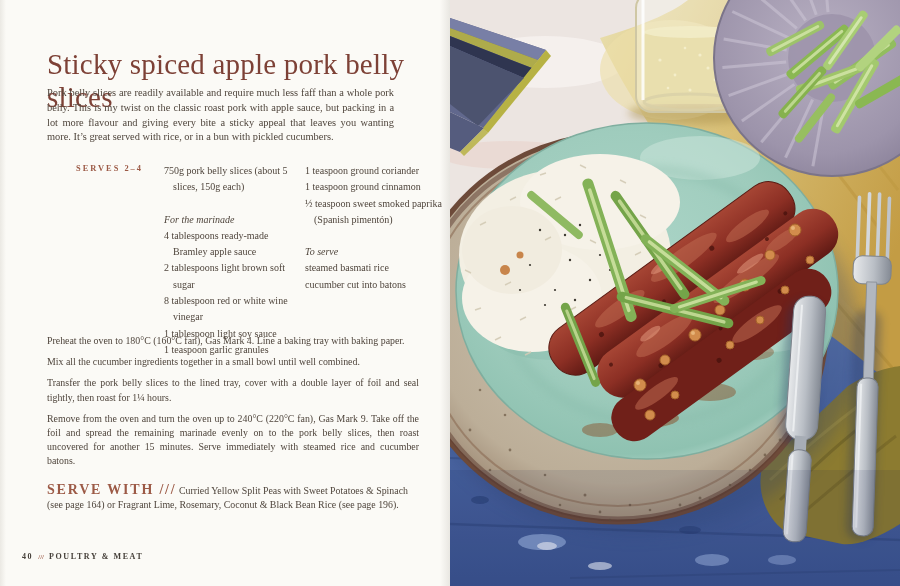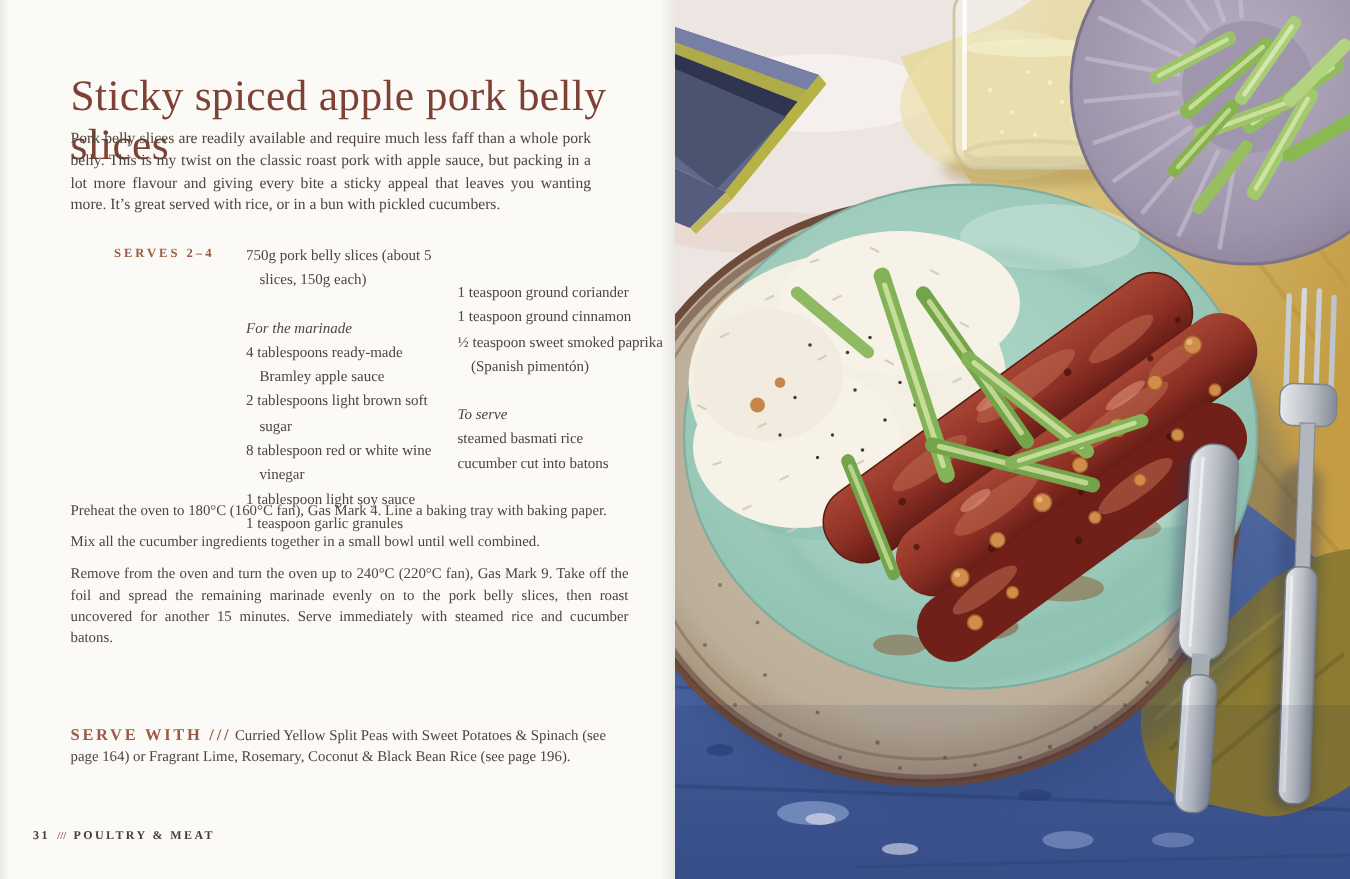--- a/index.html
+++ b/index.html
@@ -13,30 +13,30 @@
   .page .edge{position:absolute;left:0;top:0;width:6px;height:100%;
       background:linear-gradient(to right,rgba(120,110,95,.12),transparent);}
   .title{position:absolute;left:47px;top:48px;width:390px;
       font-size:29px;color:#7d4136;letter-spacing:.2px;}
   .intro{position:absolute;left:47px;top:76px;width:347px;
       font-size:10.4px;line-height:14.6px;color:#4f453c;text-align:justify;}
   .ingredients{position:absolute;left:47px;top:163px;display:flex;color:#4f453c;}
   .serves{width:88px;font-size:8.4px;letter-spacing:2px;color:#9c5a46;
       font-weight:bold;padding-top:1px;margin-left:29px;}
   .icol{width:141px;font-size:10px;line-height:16.3px;}
-  .icol.c2{width:138px;margin-top:25px;}
+  .icol.c2{width:138px;}
   .icol p{margin:0;padding-left:9px;text-indent:-9px;}
   .icol p.hd{font-style:italic;margin-top:16px;padding-left:0;text-indent:0;font-family:Liberation Serif, serif;}
   .icol.c2 p.hd{margin-top:16px;}
   .method{position:absolute;left:47px;top:334px;width:372px;
       font-size:9.9px;line-height:14.2px;color:#4f453c;text-align:justify;}
   .method p{margin:0 0 7px 0;}
   .servewith{position:absolute;left:47px;top:473px;width:374px;
       font-size:9.9px;line-height:14.4px;color:#4f453c;}
-  .servewith .lbl{font-size:11px;letter-spacing:1.8px;color:#9c5a46;font-weight:bold;}
+  .servewith .lbl{font-size:14px;letter-spacing:1.8px;color:#9c5a46;font-weight:bold;}
   .footer{position:absolute;left:22px;top:552px;font-size:8px;letter-spacing:1.6px;
       color:#46403a;font-weight:bold;}
   .footer .orn{color:#9c5a46;letter-spacing:0;margin:0 5px;font-size:7px;}
   
   .photo{position:relative;width:450px;height:586px;}
   .photo svg{display:block;}
 </style>
 </head>
 <body>
 
@@ -64,26 +64,27 @@
         <p>½ teaspoon sweet smoked paprika (Spanish pimentón)</p>
         <p class="hd">To serve</p>
         <p>steamed basmati rice</p>
         <p>cucumber cut into batons</p>
       </div>
     </div>
 
     <div class="method">
       <p>Preheat the oven to 180°C (160°C fan), Gas Mark 4. Line a baking tray with baking paper.</p>
       <p>Mix all the cucumber ingredients together in a small bowl until well combined.</p>
+      <p>Transfer the pork belly slices to the lined tray, cover with a double layer of foil and seal tightly, then roast for 1¼ hours.</p>
       <p>Remove from the oven and turn the oven up to 240°C (220°C fan), Gas Mark 9. Take off the foil and spread the remaining marinade evenly on to the pork belly slices, then roast uncovered for another 15 minutes. Serve immediately with steamed rice and cucumber batons.</p>
     </div>
 
     <p class="servewith"><span class="lbl">SERVE WITH ///</span><span> Curried Yellow Split Peas with Sweet Potatoes &amp; Spinach (see page 164) or Fragrant Lime, Rosemary, Coconut &amp; Black Bean Rice (see page 196).</span></p>
 
-    <div class="footer"><span>31</span><span class="orn">///</span><span>POULTRY &amp; MEAT</span></div>
+    <div class="footer"><span>40</span><span class="orn">///</span><span>POULTRY &amp; MEAT</span></div>
     <div class="gutter"></div>
   </div>
 
   <div class="photo">
   <svg width="450" height="586" viewBox="0 0 450 586">
     <defs>
       <radialGradient id="gTeal" cx="45%" cy="40%" r="68%">
         <stop offset="0%" stop-color="#abd5c7"></stop>
             <stop offset="55%" stop-color="#9fccbd"></stop>
         <stop offset="86%" stop-color="#8fc2b1"></stop>

